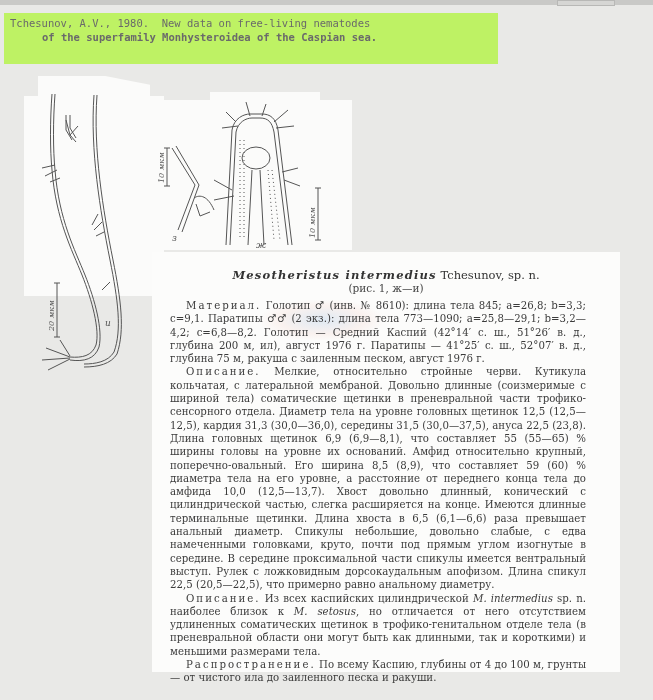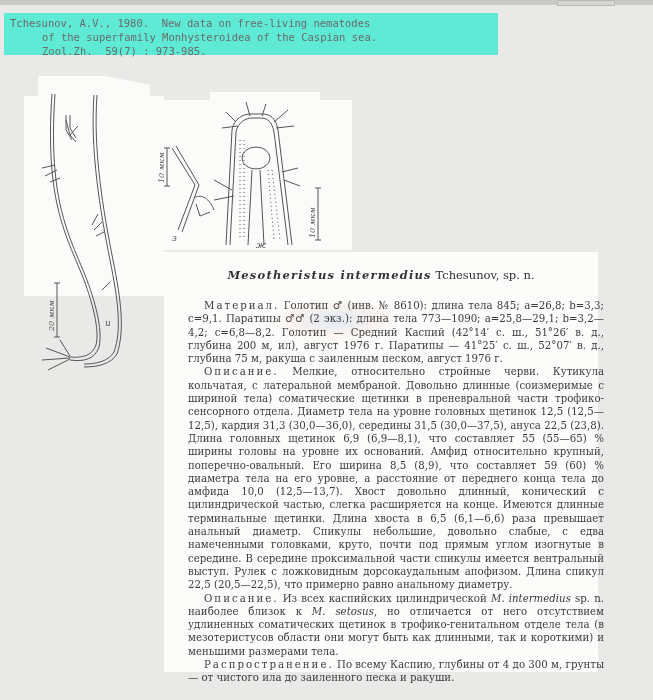--- a/index.html
+++ b/index.html
@@ -12,28 +12,28 @@
   }
   .topbar {
     position: absolute; left: 0; top: 0; width: 653px; height: 5px;
     background: #c9c9c7;
   }
   .topbar-tab {
     position: absolute; right: 38px; top: 0; width: 58px; height: 6px;
     border: 1px solid #b8b8b6; background: #d6d6d4;
   }
   .citation {
-    position: absolute; left: 4px; top: 13px; width: 494px; height: 42px;
-    background: #5eead4;
+    position: absolute; left: 4px; top: 13px; width: 494px; height: 51px;
+    background: #bef264;
     padding: 3px 0 0 6px;
     font-family: "DejaVu Sans Mono", monospace;
     font-size: 10.5px; line-height: 14px; color: #6a6a6a;
     white-space: pre;
   }
-  .citation .indent { padding-left: 32px; display: block; }
+  .citation .indent { padding-left: 32px; display: block; font-weight: bold; }
 
   .fig-left {
     position: absolute; left: 38px; top: 76px; width: 112px; height: 220px;
     background: #fbfbfa;
     clip-path: polygon(0 0, 60% 0, 100% 4%, 100% 100%, 0 100%);
   }
   .fig-left-wide {
     position: absolute; left: 24px; top: 96px; width: 140px; height: 200px;
     background: #fbfbfa;
   }
@@ -48,56 +48,55 @@
   svg.drawing { position: absolute; left: 0; top: 0; }
   .figlabel {
     position: absolute; font-style: italic; font-size: 9px; color: #555;
   }
   .scale-label {
     position: absolute; font-style: italic; font-size: 8px; color: #555;
     transform: rotate(-90deg); transform-origin: left top; white-space: nowrap;
   }
 
   .text-page {
-    position: absolute; left: 152px; top: 252px; width: 434px; height: 420px;
+    position: absolute; left: 152px; top: 252px; width: 468px; height: 420px;
     background: #fcfcfb;
-    margin-left: 12px;
   }
   .species-title {
     position: absolute; left: 0; top: 16px; width: 100%;
     text-align: center; font-size: 11.5px; color: #333;
   }
   .species-title .sp-name {
     font-weight: bold; font-style: italic; letter-spacing: 1.2px;
   }
   .species-sub {
     position: absolute; left: 0; top: 30px; width: 100%;
     text-align: center; font-size: 10.5px; color: #444;
   }
   .body-text {
-    position: absolute; left: 24px; top: 47px; width: 416px;
+    position: absolute; left: 18px; top: 47px; width: 416px;
     font-size: 10.2px; line-height: 13.3px; color: #3b3b3b;
     text-align: justify;
   }
   .body-text p { text-indent: 16px; }
   .spaced { letter-spacing: 2px; }
   .watermark {
     position: absolute; left: 110px; top: 48px; width: 120px; height: 40px;
     background: radial-gradient(ellipse at center, rgba(170,200,230,0.35) 0%, rgba(240,200,190,0.2) 50%, rgba(255,255,255,0) 75%);
     pointer-events: none;
   }
 </style>
 </head>
 <body>
 
 <div class="topbar"></div>
 <div class="topbar-tab"></div>
 
 <div class="citation"><span>Tchesunov, A.V., 1980.  New data on free-living nematodes</span>
-<span class="indent">of the superfamily Monhysteroidea of the Caspian sea.</span><span class="indent">Zool.Zh.  59(7) : 973-985.</span></div>
+<span class="indent">of the superfamily Monhysteroidea of the Caspian sea.</span></div>
 
 <div class="fig-left-wide"></div>
 <div class="fig-left"></div>
 <svg class="drawing" width="653" height="700" style="pointer-events:none">
   <g fill="none" stroke="#555" stroke-width="1">
 
     <path d="M52,94 C50,120 50,150 52,170 C56,220 72,250 82,275 C92,300 100,330 96,345 C92,356 82,358 70,357"></path>
     <path d="M55,94 C53,120 53,150 55,170 C59,220 75,250 85,275 C95,300 103,330 99,347 C95,359 84,362 70,360"></path>
     <path d="M94,95 C90,150 100,210 110,260 C118,300 122,330 114,352 C108,362 95,364 84,364"></path>
     <path d="M97,95 C93,150 103,210 113,260 C121,300 125,330 117,354 C111,364 98,367 84,367"></path>
@@ -141,20 +140,21 @@
 <div class="scale-label" style="left:157px; top:183px;">10 мкм</div>
 <div class="scale-label" style="left:308px; top:238px;">10 мкм</div>
 <div class="figlabel" style="left:172px; top:233px;">з</div>
 <div class="figlabel" style="left:256px; top:240px;">ж</div>
 
 <div class="text-page">
   <div class="watermark"></div>
   <div class="species-title">
     <span class="sp-name">Mesotheristus intermedius</span><span> Tchesunov, sp. n.</span>
   </div>
+  <div class="species-sub">(рис. 1, ж—и)</div>
 
   <div class="body-text">
     <p><span class="spaced">Материал.</span><span> Голотип ♂ (инв. № 8610): длина тела 845; a=26,8; b=3,3; c=9,1. Паратипы ♂♂ (2 экз.): длина тела 773—1090; a=25,8—29,1; b=3,2—4,2; c=6,8—8,2. Голотип — Средний Каспий (42°14′ с. ш., 51°26′ в. д., глубина 200 м, ил), август 1976 г. Паратипы — 41°25′ с. ш., 52°07′ в. д., глубина 75 м, ракуша с заиленным песком,  август 1976 г.</span></p>
     <p><span class="spaced">Описание.</span><span> Мелкие, относительно стройные черви. Кутикула кольчатая, с латеральной мембраной. Довольно длинные (соизмеримые с шириной тела) соматические щетинки в преневральной части трофико-сенсорного отдела. Диаметр тела на уровне головных щетинок 12,5 (12,5—12,5), кардия 31,3 (30,0—36,0), середины 31,5 (30,0—37,5), ануса 22,5 (23,8). Длина головных щетинок 6,9 (6,9—8,1), что составляет 55 (55—65) % ширины головы на уровне их оснований. Амфид относительно крупный, поперечно-овальный. Его ширина 8,5 (8,9), что составляет 59 (60) % диаметра тела на его уровне, а расстояние от переднего конца тела до амфида 10,0 (12,5—13,7). Хвост довольно длинный, конический с цилиндрической частью, слегка расширяется на конце. Имеются длинные терминальные щетинки. Длина хвоста в 6,5 (6,1—6,6) раза превышает анальный диаметр. Спикулы небольшие, довольно слабые, с едва намеченными головками, круто, почти под прямым углом изогнутые в середине. В середине проксимальной части спикулы имеется вентральный выступ. Рулек с ложковидным дорсокаудальным апофизом. Длина спикул 22,5 (20,5—22,5), что примерно равно анальному диаметру.</span></p>
-    <p><span class="spaced">Описание.</span><span> Из всех каспийских цилиндрической </span><i>M. intermedius</i><span> sp. n. наиболее близок к </span><i>M. setosus</i><span>, но отличается от него отсутствием удлиненных соматических щетинок в трофико-генитальном отделе тела (в мезотеристусов области они могут быть как длинными, так и короткими) и меньшими размерами тела.</span></p>
-    <p><span class="spaced">Распространение.</span><span> По всему Каспию, глубины от 4 до 300 м, грунты — от чистого ила до заиленного песка и ракуши.</span></p>
+    <p><span class="spaced">Описание.</span><span> Из всех каспийских цилиндрической </span><i>M. intermedius</i><span> sp. n. наиболее близок к </span><i>M. setosus</i><span>, но отличается от него отсутствием удлиненных соматических щетинок в трофико-генитальном отделе тела (в преневральной области они могут быть как длинными, так и короткими) и меньшими размерами тела.</span></p>
+    <p><span class="spaced">Распространение.</span><span> По всему Каспию, глубины от 4 до 100 м, грунты — от чистого ила до заиленного песка и ракуши.</span></p>
   </div>
 </div>
 
 </body></html>

